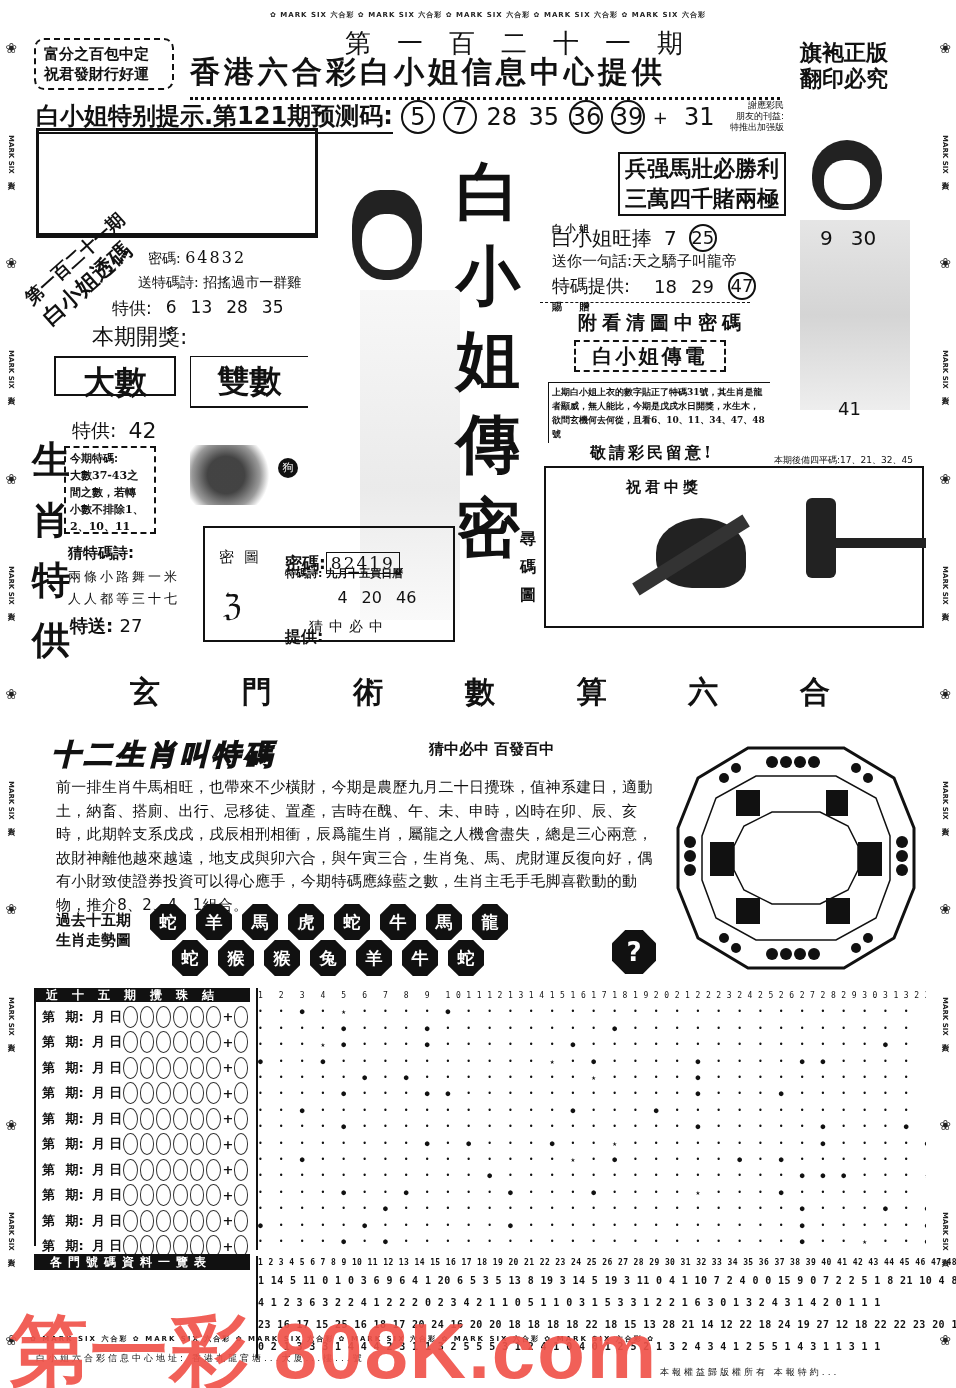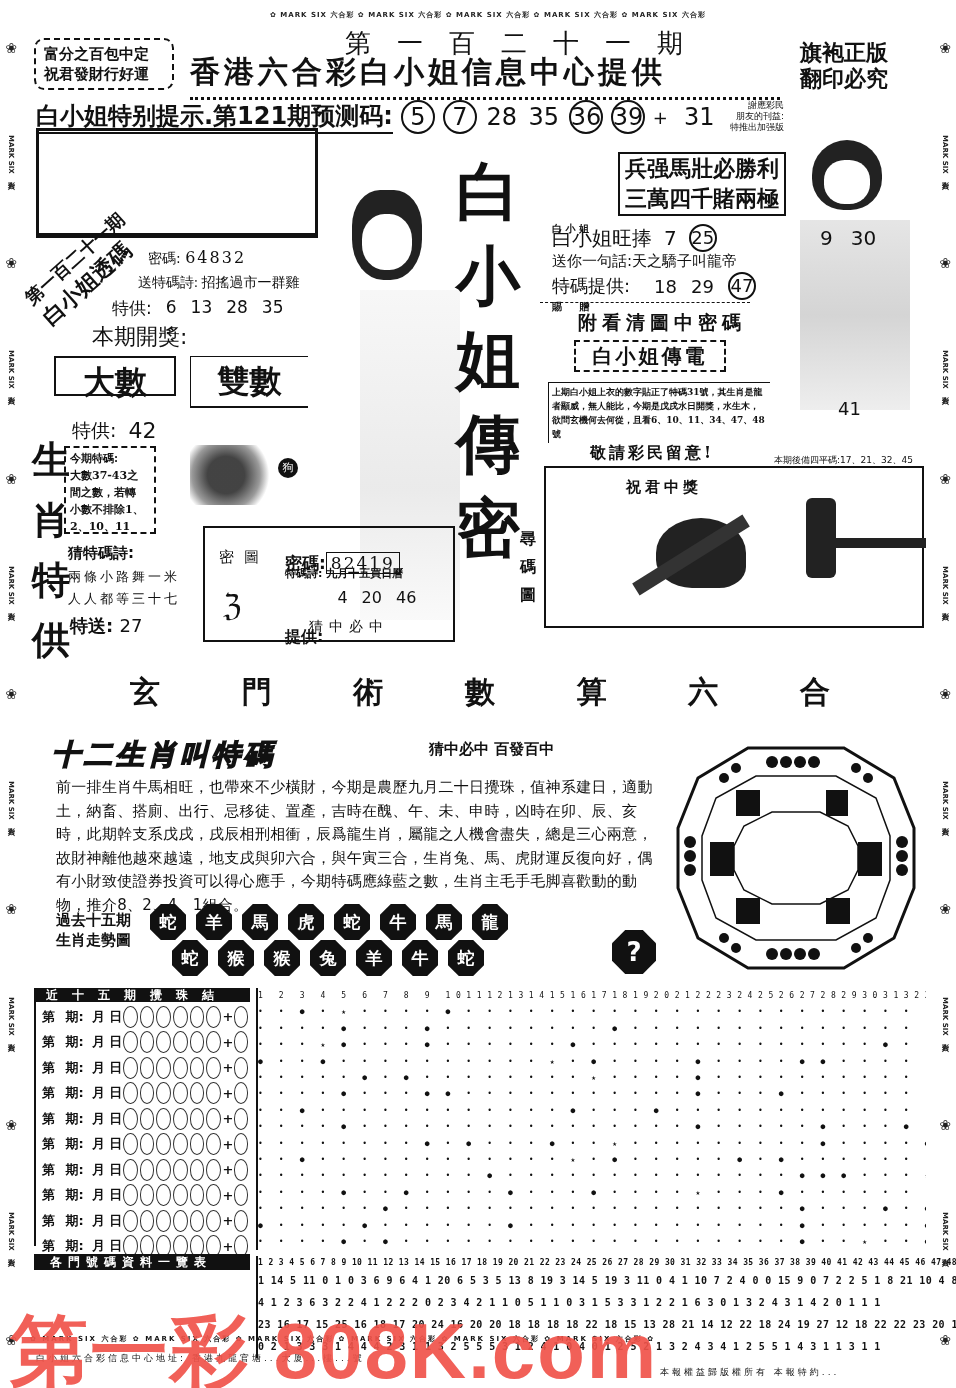--- a/index.html
+++ b/index.html
@@ -101,21 +101,21 @@
 <div class="abs" style="left:800px;top:220px;width:110px;height:190px;background:linear-gradient(180deg,#ccc,#aaa 50%,#ddd);opacity:0.5;"></div>
 
 <div class="abs serif" style="left:20px;top:292px;transform:rotate(-42deg);transform-origin:left top;font-size:18px;font-weight:bold;white-space:nowrap;">
   <div>第一百二十一期</div>
   <div style="font-size:22px;">白小姐透碼</div>
 </div>
 
 <div class="abs" style="left:148px;top:248px;font-size:14px;">
   <span>密碼:</span> <span class="serif" style="font-size:16px;letter-spacing:2px;">64832</span>
 </div>
-<div class="abs" style="left:138px;top:274px;font-size:14px;font-family:Liberation Serif, serif;">
+<div class="abs" style="left:138px;top:274px;font-size:14px;">
   <span>送特碼詩:</span> <span>招搖過市一群雞</span>
 </div>
 <div class="abs" style="left:112px;top:297px;font-size:17px;display:flex;gap:14px;">
   <span>特供:</span>
   <span>6</span>
   <span>13</span>
   <span>28</span>
   <span>35</span>
 </div>
 <div class="abs" style="left:92px;top:322px;font-size:22px;">本期開獎:</div>

